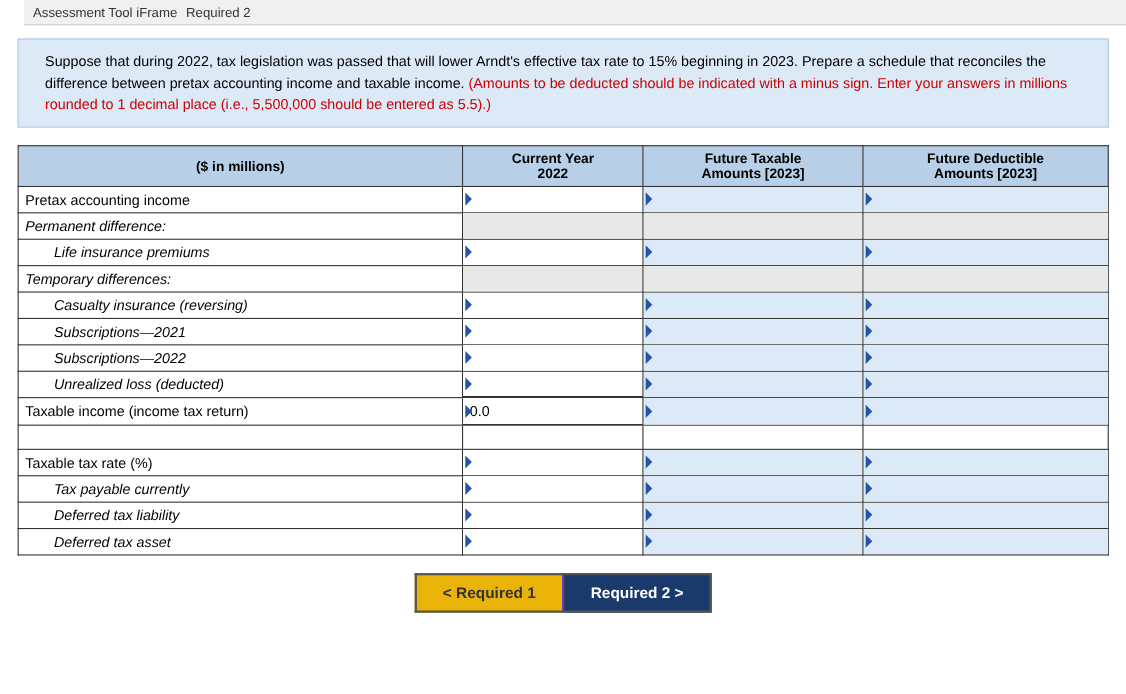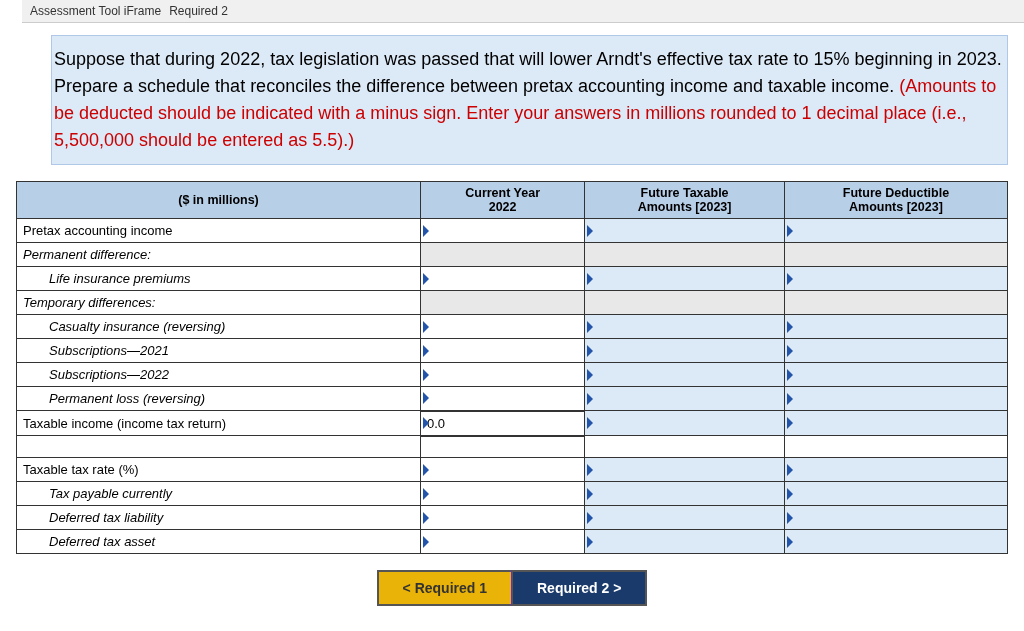--- a/index.html
+++ b/index.html
@@ -22,25 +22,24 @@
       margin-left: 22px;
     }
 
     .container {
       padding: 12px 16px;
     }
 
     .instruction-box {
       background: #dce9f7;
       border: 1px solid #b0c8e8;
-      padding: 10px 2px;
+      padding: 10px 24px;
       margin-bottom: 16px;
-      font-size: 18px;
+      font-size: 13px;
       line-height: 1.5;
-      margin-left: 35px;
     }
 
     .instruction-box .red-text {
       color: #cc0000;
     }
 
     .schedule-table {
       width: 100%;
       border-collapse: collapse;
       font-size: 13px;
@@ -226,21 +225,21 @@
             <span class="input-triangle"></span>
           </td>
     <td class="input-cell blue-bg">
             <span class="input-triangle"></span>
           </td>
     <td class="input-cell blue-bg">
             <span class="input-triangle"></span>
           </td>
   </tr>
         <tr>
-    <td class="label-cell indented">Permanent loss (reversing)</td>
+    <td class="label-cell indented">Unrealized loss (deducted)</td>
     <td class="input-cell ">
             <span class="input-triangle"></span>
           </td>
     <td class="input-cell blue-bg">
             <span class="input-triangle"></span>
           </td>
     <td class="input-cell blue-bg">
             <span class="input-triangle"></span>
           </td>
   </tr>

